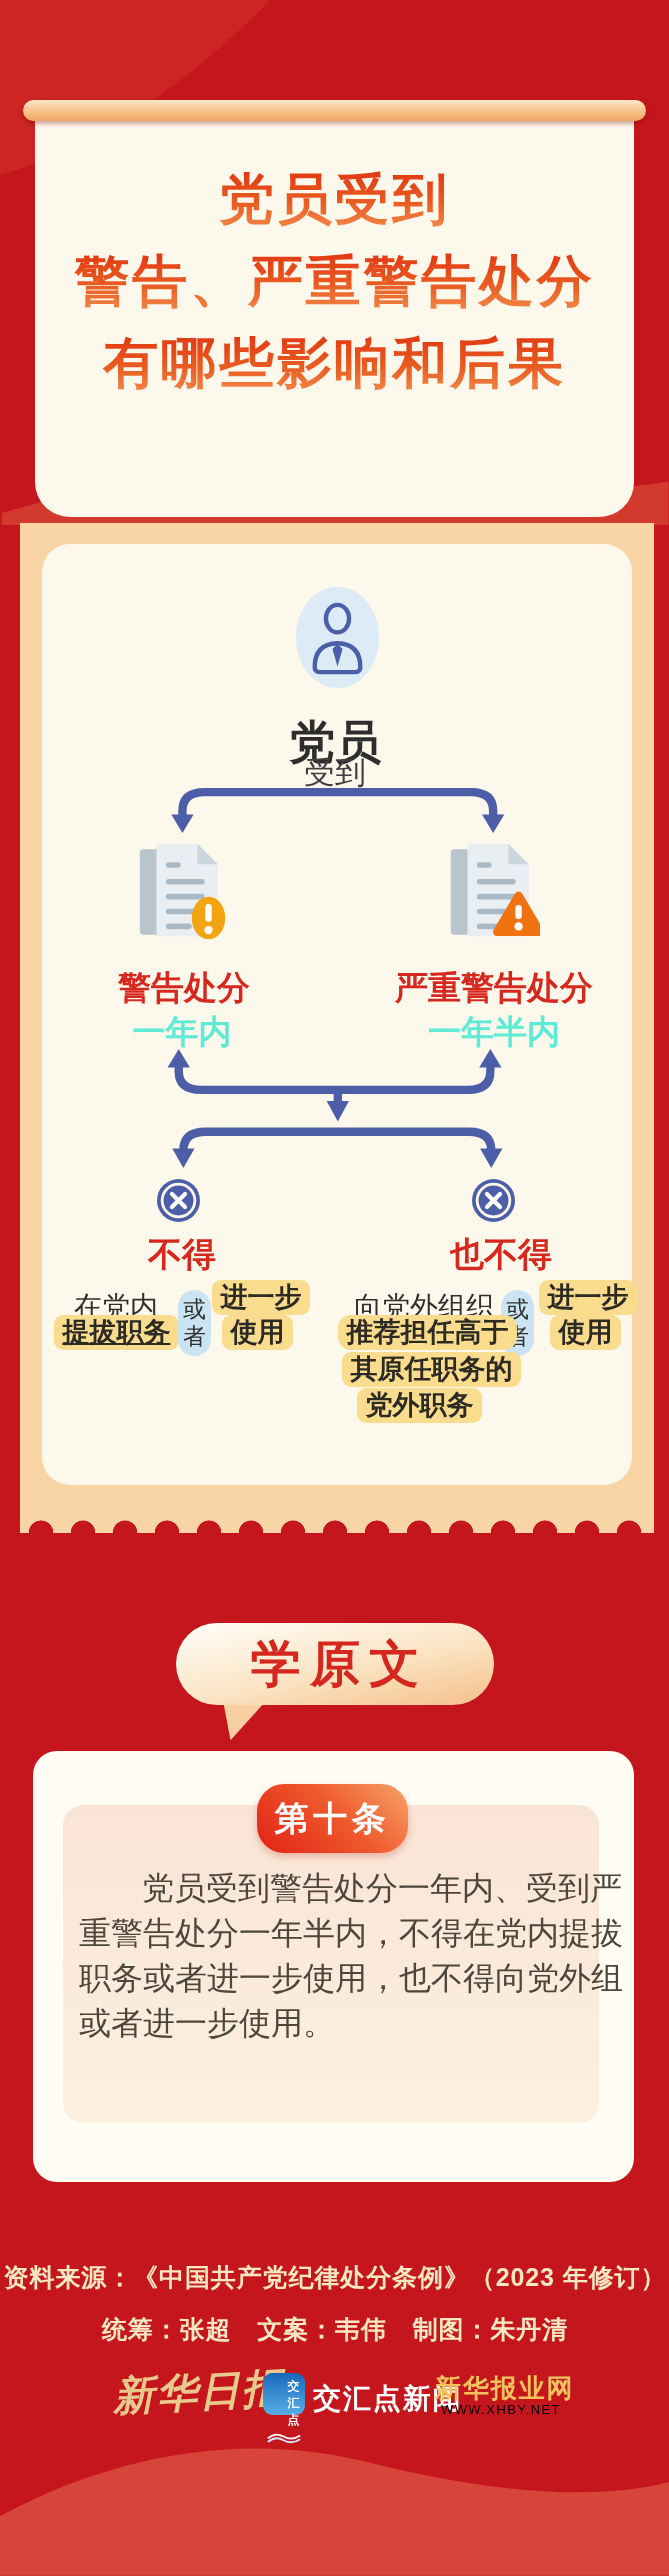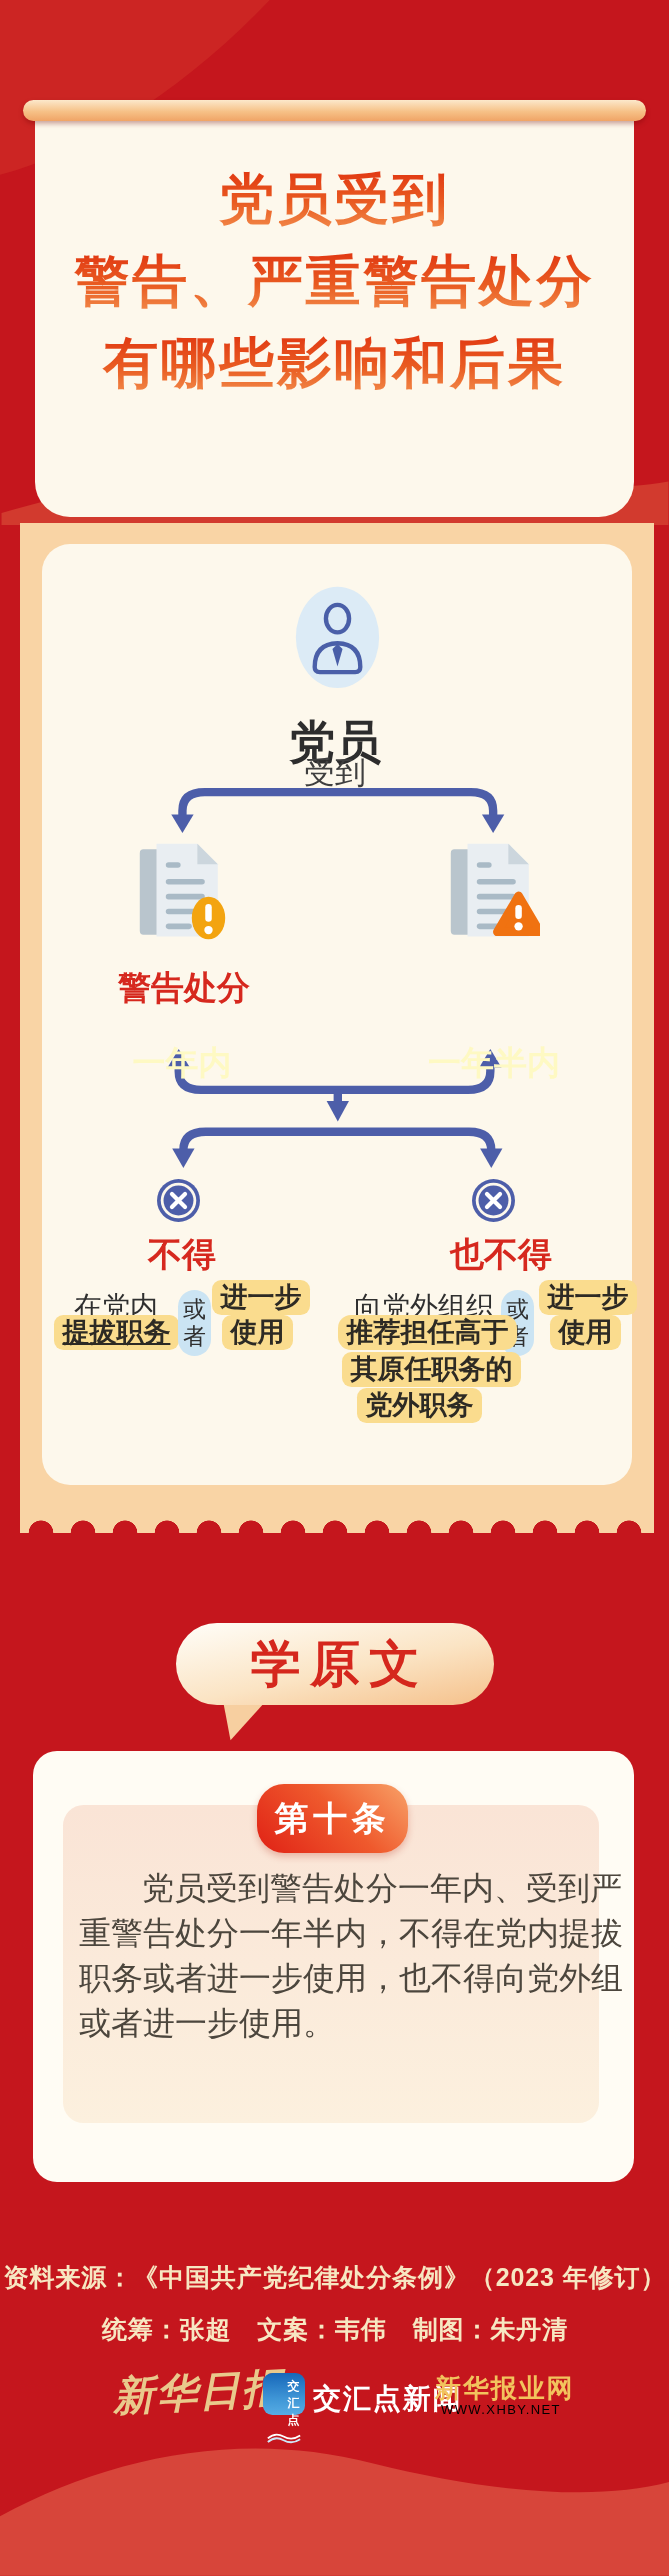--- a/index.html
+++ b/index.html
@@ -29,22 +29,22 @@
   .person-label{position:absolute;left:0;top:712px;width:670px;text-align:center;
        font-size:46px;font-weight:800;color:#2d2d2d;z-index:4;}
   .person-sub{position:absolute;left:0;top:752px;width:670px;text-align:center;
        font-size:31px;color:#3f3f3f;z-index:4;}
 
   .arrows-svg{position:absolute;left:0;top:781px;width:670px;height:400px;z-index:4;}
   .doc-icon{position:absolute;top:840px;width:93px;height:104px;z-index:4;}
   .doc-left{left:136px;} .doc-right{left:447px;}
   .punishment{position:absolute;top:966px;transform:translateX(-50%);
        font-size:33px;font-weight:800;color:#d6281e;z-index:4;white-space:nowrap;}
-  .period{position:absolute;top:1041px;transform:translateX(-50%);
-       font-size:33px;font-weight:700;color:#fef9c3;z-index:4;white-space:nowrap;text-align:right;}
+  .period{position:absolute;top:1010px;transform:translateX(-50%);
+       font-size:33px;font-weight:700;color:#5eead4;z-index:4;white-space:nowrap;text-align:right;}
   .no-icon{position:absolute;top:1179px;width:43px;height:43px;z-index:4;}
   .prohibit{position:absolute;top:1232px;transform:translateX(-50%);
        font-size:34px;font-weight:800;color:#d6281e;z-index:4;white-space:nowrap;}
 
   .intro{position:absolute;font-size:28px;color:#2f2f2f;z-index:4;white-space:nowrap;}
   .chip{position:absolute;background:#fadc8e;border-radius:9.3px;padding:2.8px 8.4px;
        font-size:27px;font-weight:700;color:#2d2a24;line-height:1.1;z-index:4;white-space:nowrap;}
   .or-pill{position:absolute;width:33px;background:#cbe4f3;border-radius:16.7px;
        font-size:23px;color:#2f2f2f;text-align:center;line-height:1.2;padding:5.6px 0;
        word-break:break-all;z-index:4;}
@@ -171,20 +171,21 @@
       <rect x="32" y="58" width="42" height="6" rx="3"></rect>
       <rect x="32" y="74" width="42" height="6" rx="3"></rect>
       <rect x="32" y="90" width="28" height="6" rx="3"></rect>
     </g>
     <polygon points="77,60 100,99 54,99" fill="#f07211" stroke="#f07211" stroke-width="9" stroke-linejoin="round"></polygon>
     <rect x="73.5" y="70" width="7" height="15" rx="3.5" fill="#ffffff"></rect>
     <circle cx="77" cy="93" r="4.5" fill="#ffffff"></circle>
   </svg>
 
   <div class="punishment" style="left:184px;">警告处分</div>
+  <div class="punishment" style="left:494px;">严重警告处分</div>
   <div class="period" style="left:182px;">一年内</div>
   <div class="period" style="left:494px;">一年半内</div>
 
   <svg class="no-icon" style="left:157px;" viewBox="0 0 46 46">
     <circle cx="23" cy="23" r="23" fill="#4d5ea9"></circle>
     <circle cx="23" cy="23" r="19" fill="#fdf8ec"></circle>
     <circle cx="23" cy="23" r="16" fill="#4d5ea9"></circle>
     <path d="M16,16 L30,30 M30,16 L16,30" stroke="#ffffff" stroke-width="4.5" stroke-linecap="round"></path>
   </svg>
   <svg class="no-icon" style="left:472px;" viewBox="0 0 46 46">

